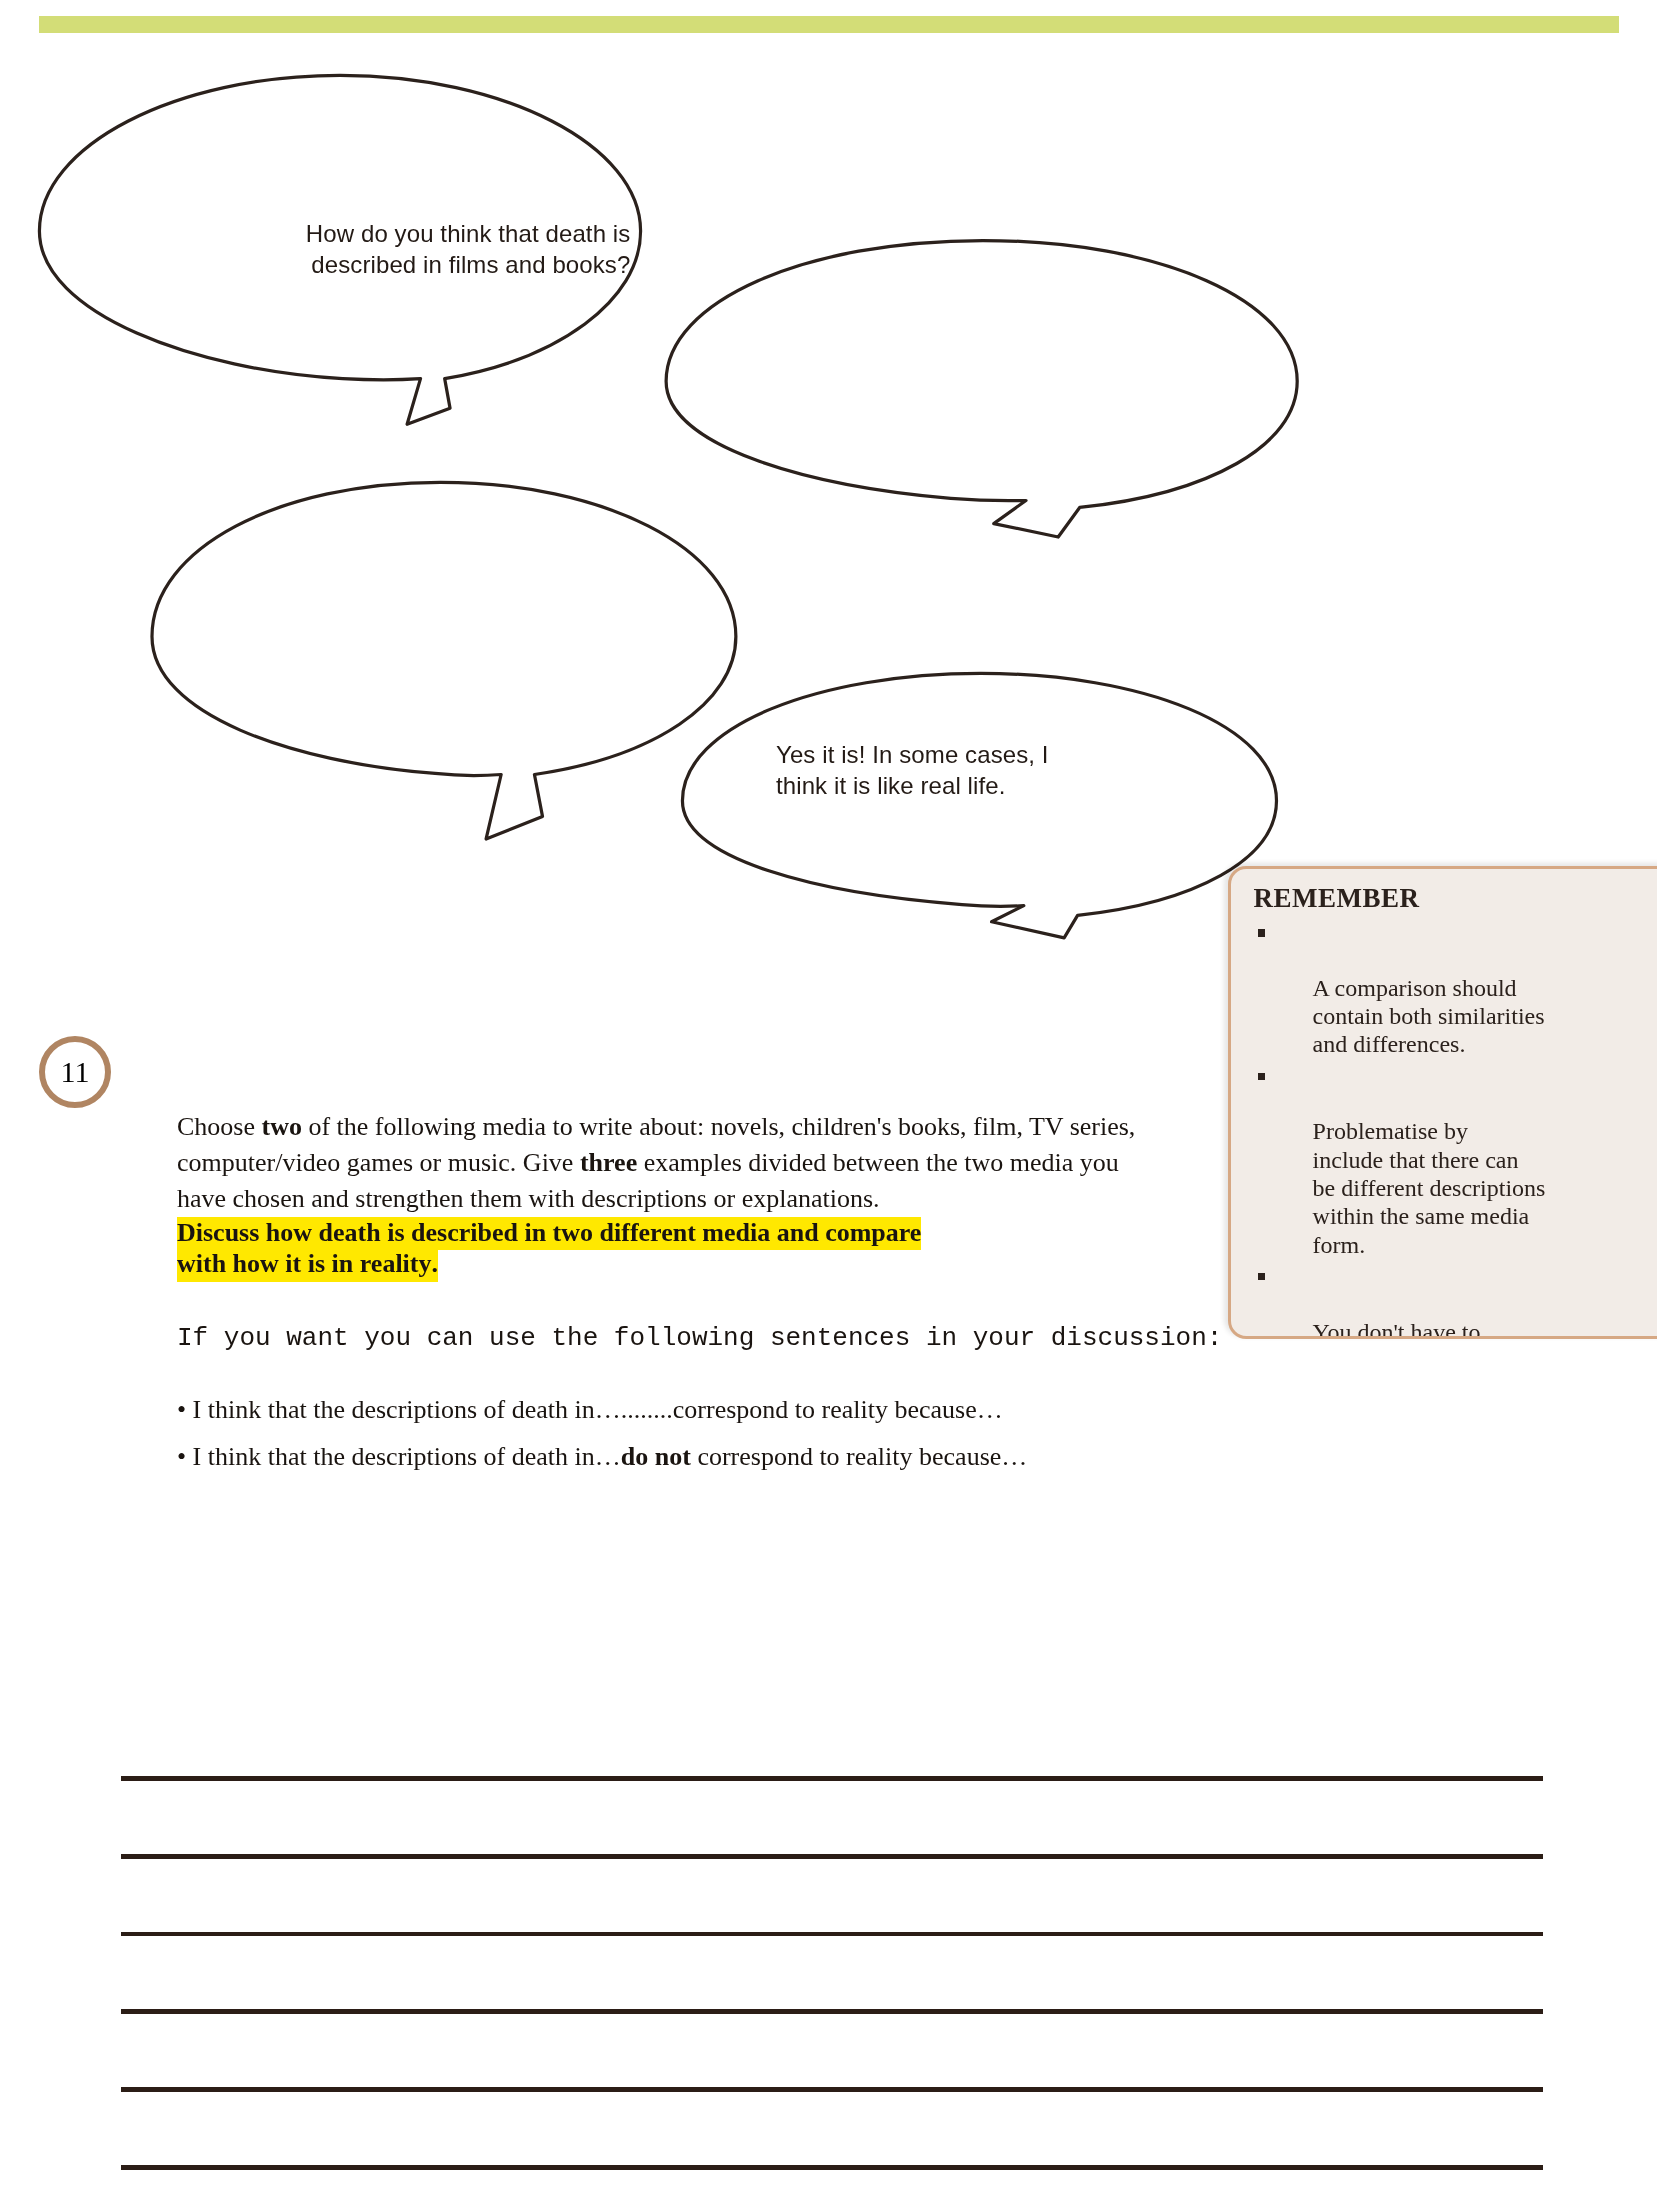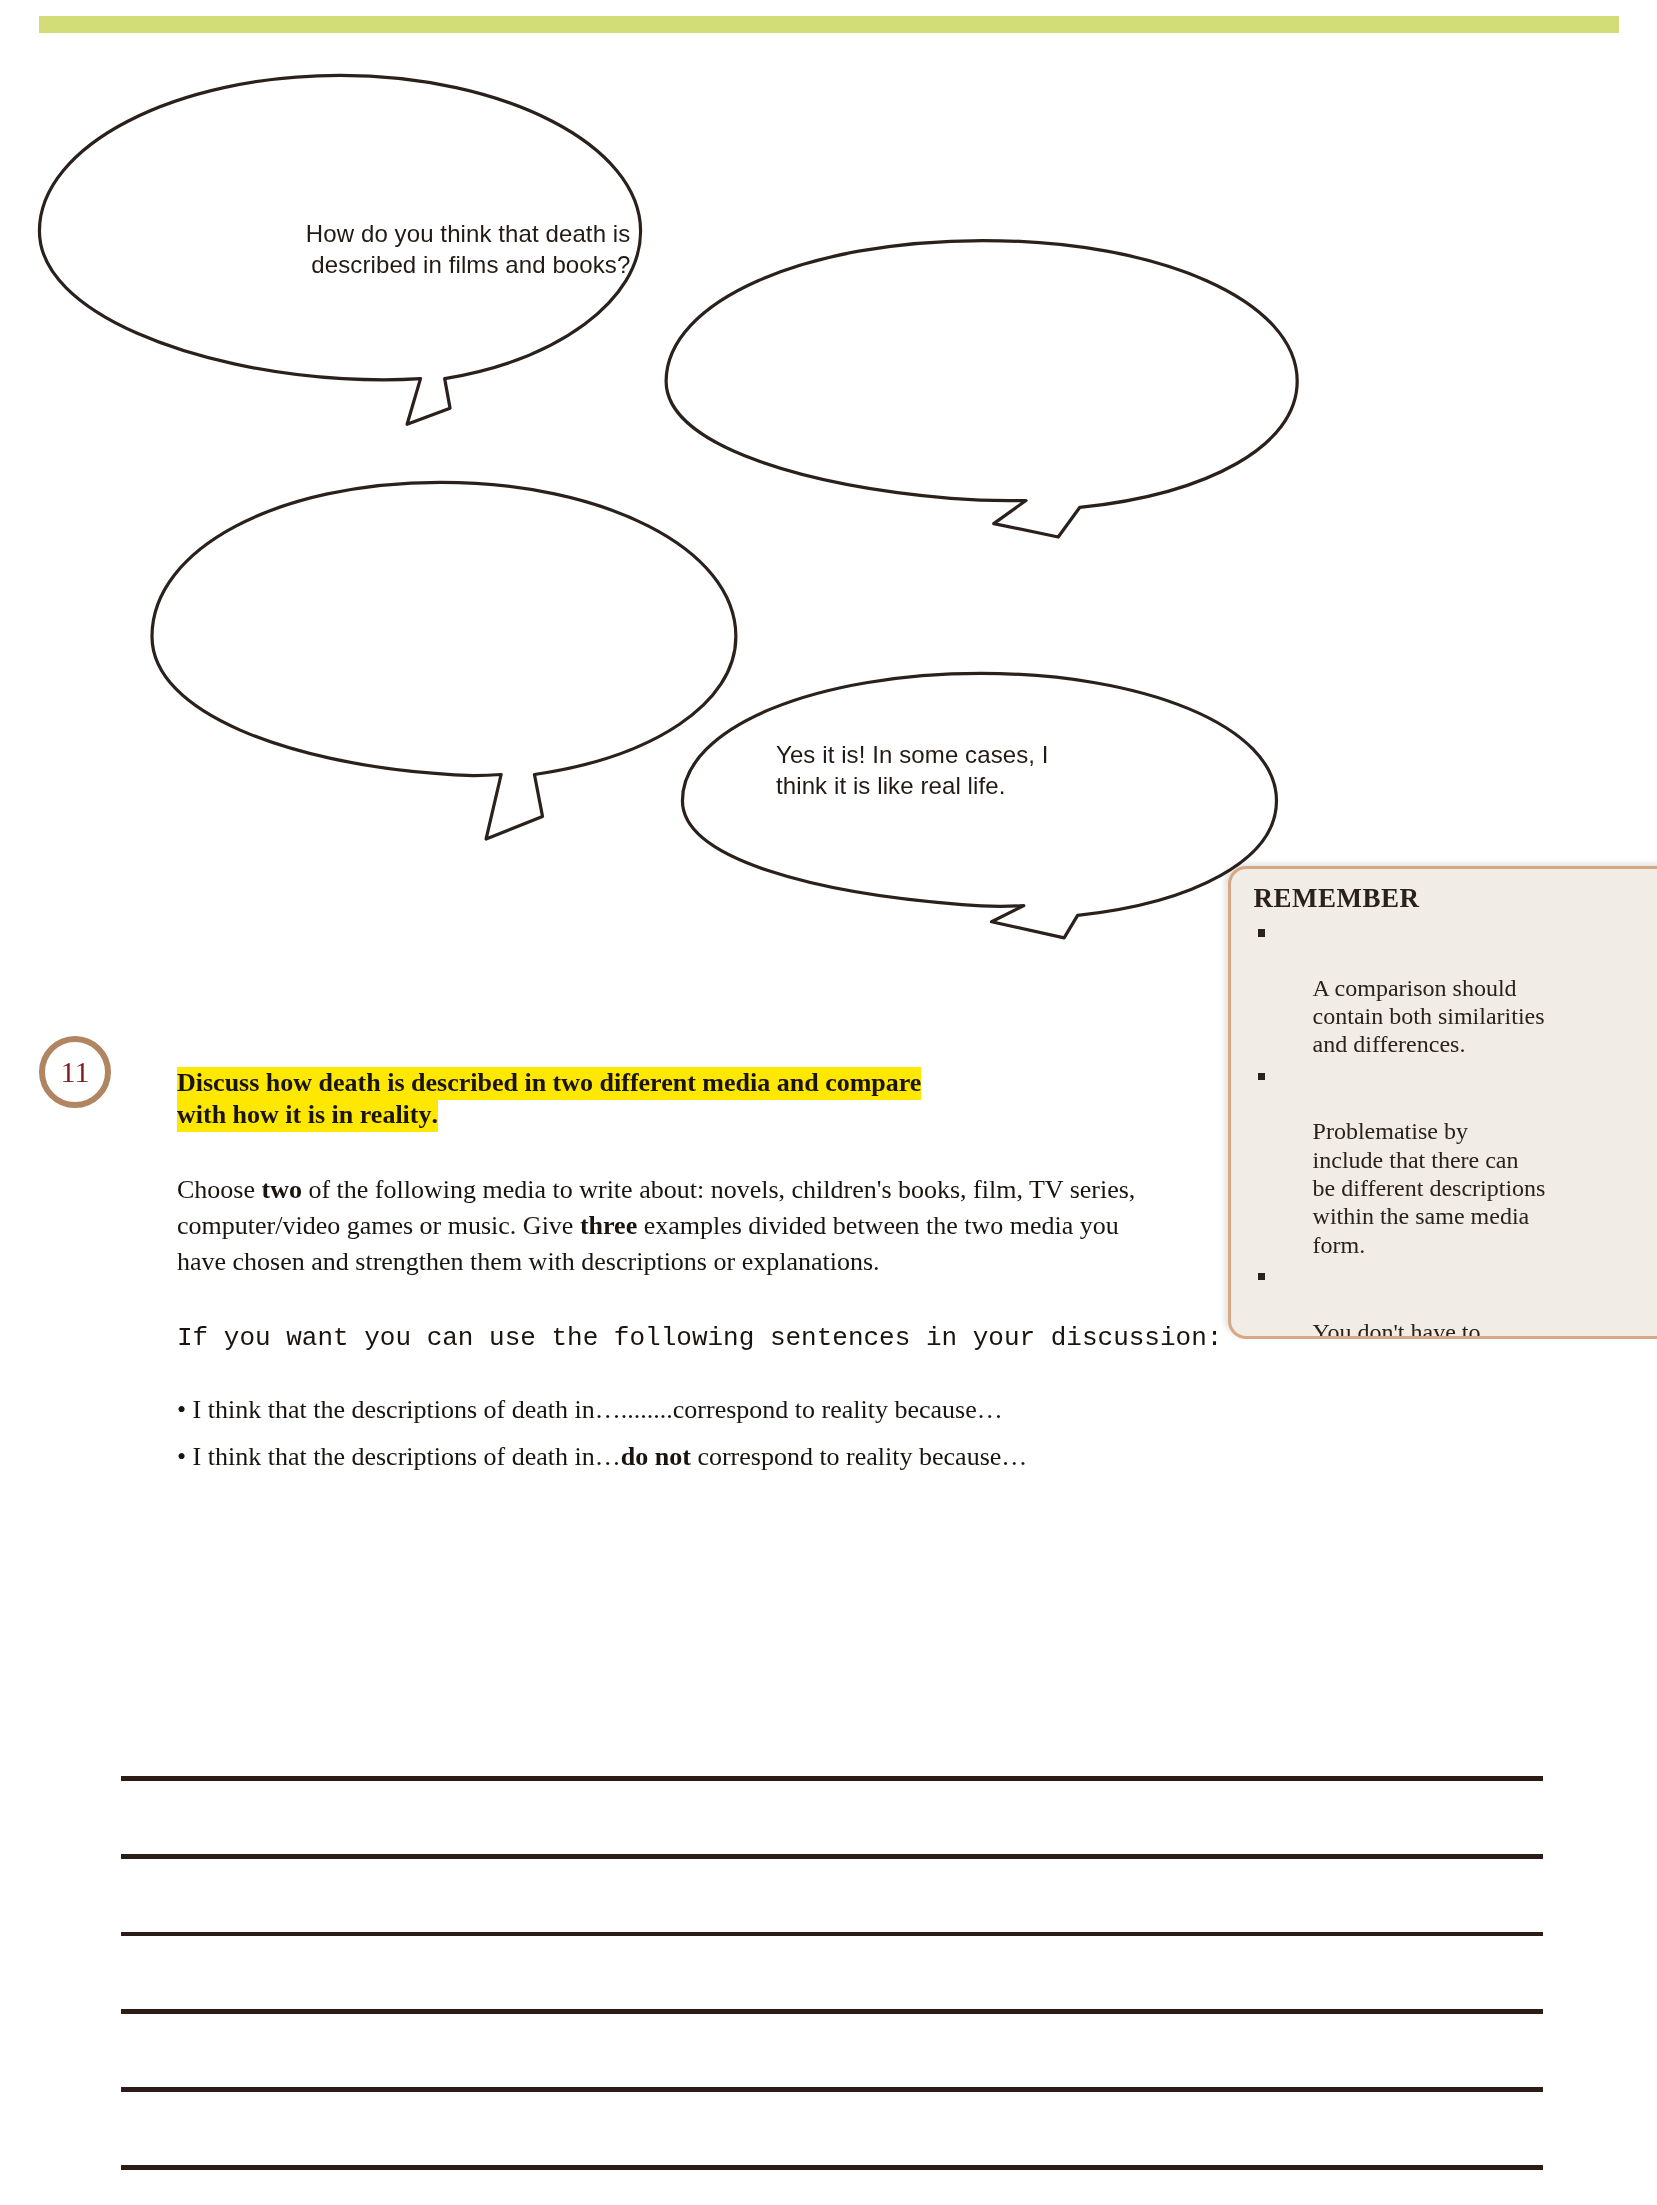--- a/index.html
+++ b/index.html
@@ -109,21 +109,21 @@
     border: 6px solid #b08562;
     border-radius: 50%;
     box-sizing: border-box;
     display: flex;
     align-items: center;
     justify-content: center;
   }
   #ex-number-label {
     font-family: "Liberation Serif", serif;
     font-size: 30px;
-    color: #7f1d1d;
+    color: #000000;
     line-height: 1;
   }
 
   #ex-body {
     position: absolute;
     left: 177px;
     top: 1067px;
     width: 1048px;
   }
   #ex-headline {
@@ -267,27 +267,27 @@
     </li>
   </ul>
 </div>
 
 <div id="ex-number-circle">
   <span id="ex-number-label">11</span>
 </div>
 
 <div id="ex-body">
 
+  <p id="ex-paragraph">Choose <b>two</b> of the following media to write about: novels, children's books, film, TV series, computer/video games or music. Give <b>three</b> examples divided between the two media you have chosen and strengthen them with descriptions or explanations.</p>
+
   <p id="ex-headline">
     <span class="hl"><b>Discuss</b> how death is described in two different media and compare</span><br>
     <span class="hl">with how it is in <b>reality</b>.</span>
   </p>
 
-  <p id="ex-paragraph">Choose <b>two</b> of the following media to write about: novels, children's books, film, TV series, computer/video games or music. Give <b>three</b> examples divided between the two media you have chosen and strengthen them with descriptions or explanations.</p>
-
   <p id="ex-prompt">If you want you can use the following sentences in your discussion:</p>
 
   <ul id="ex-sentence-list">
     <li>• I think that the descriptions of death in…........correspond to reality because…</li>
     <li>• I think that the descriptions of death in…<b>do not</b> correspond to reality because…</li>
   </ul>
 
 </div>
 
 <div id="answer-lines">

